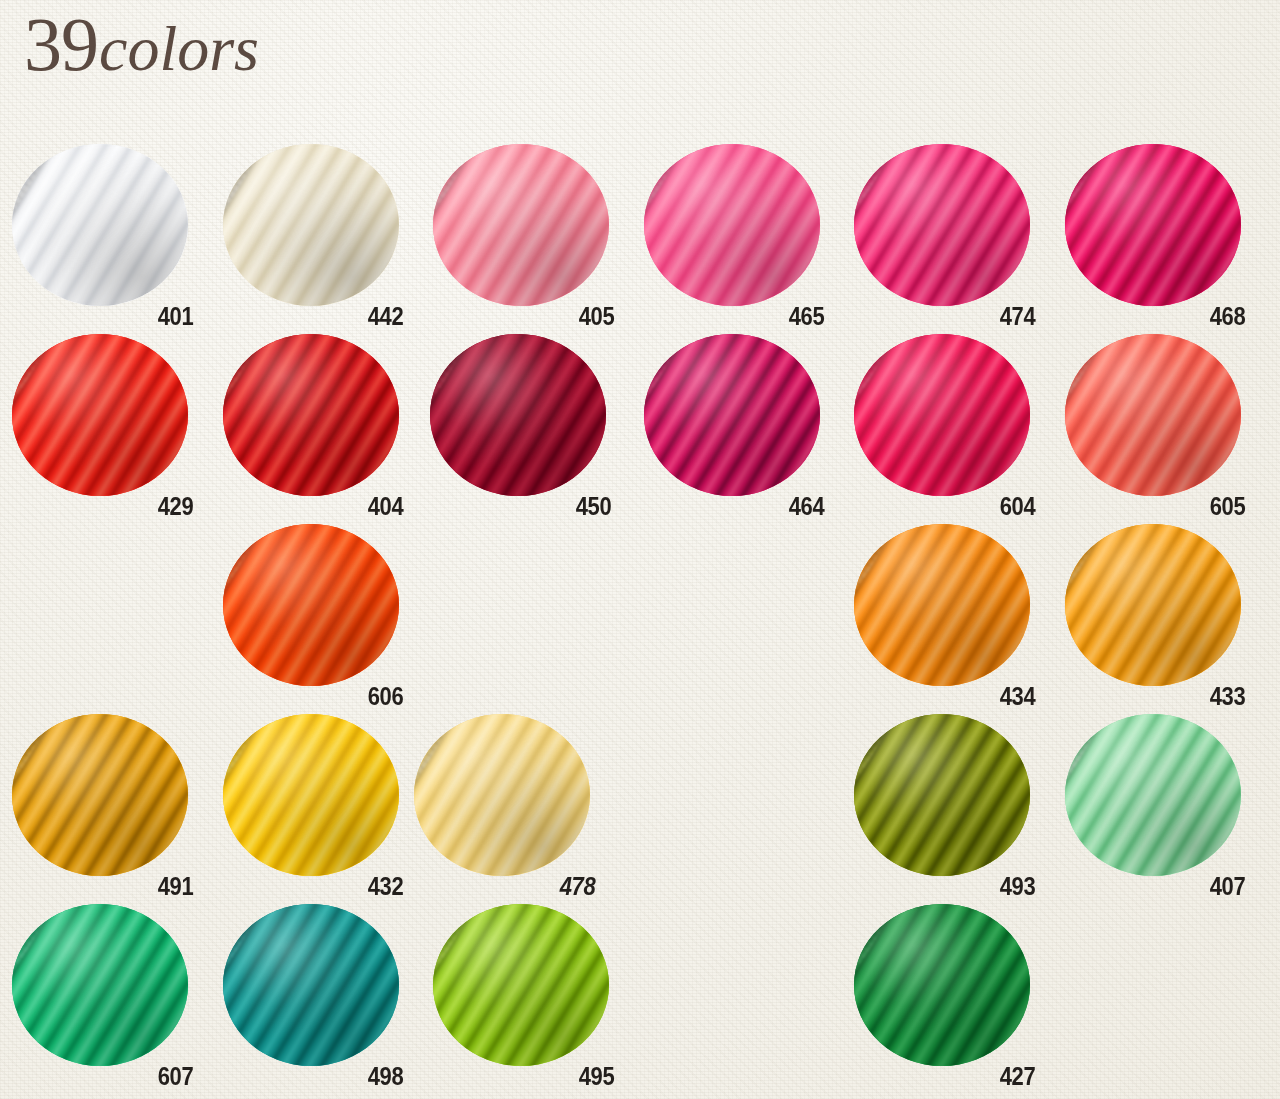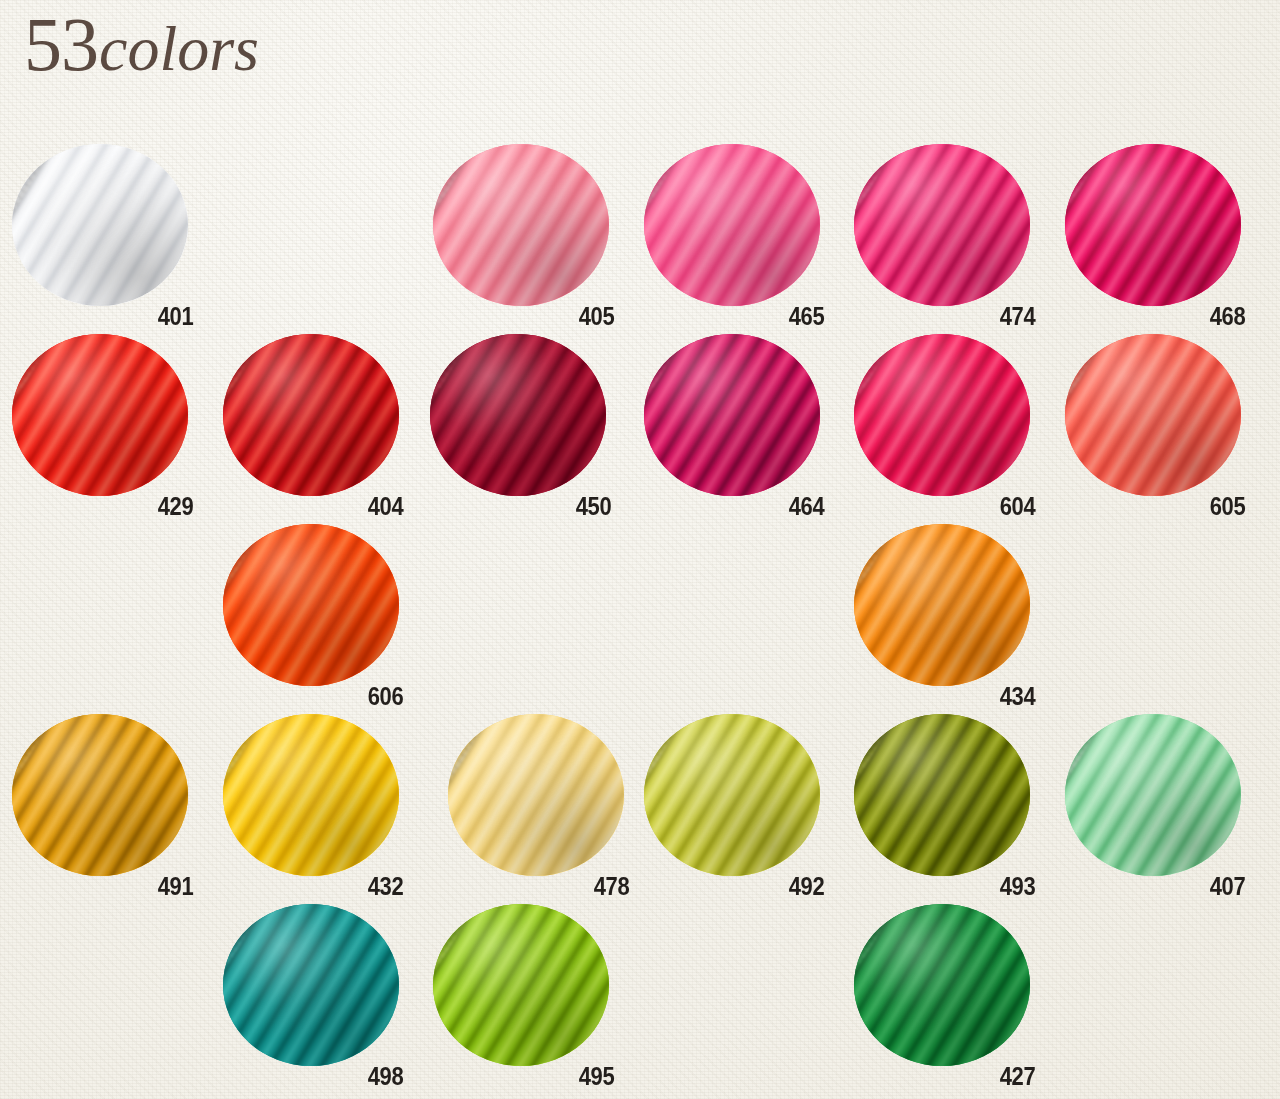--- a/index.html
+++ b/index.html
@@ -184,36 +184,47 @@
     transform: scaleX(.88);
     transform-origin: right bottom;
   }
 </style>
 </head>
 <body>
 
 <div id="paper-texture"></div>
 
 <div id="heading">
-  <span class="num">53</span><span class="word">colors</span>
+  <span class="num">39</span><span class="word">colors</span>
 </div>
 
 <div id="swatch-grid">
     <div class="swatch-row">
       <div class="swatch-cell" style="left: 0px;">
         <div class="yarn-ball" style="--c-base: #f2f3f5; --c-light: #fcfdfe; --c-dark: #dadde2;">
           <div class="blurwrap">
             <div class="strands"></div>
             <div class="twist"></div>
             <div class="loose-strand"></div>
           </div>
           <div class="shade"></div>
         </div>
         <div class="swatch-code">401</div>
       </div>
+      <div class="swatch-cell" style="left: 210.5px;">
+        <div class="yarn-ball" style="--c-base: #eee6cf; --c-light: #f9f4e4; --c-dark: #ddd2b2;">
+          <div class="blurwrap">
+            <div class="strands"></div>
+            <div class="twist"></div>
+            <div class="loose-strand"></div>
+          </div>
+          <div class="shade"></div>
+        </div>
+        <div class="swatch-code">442</div>
+      </div>
       <div class="swatch-cell" style="left: 421px;">
         <div class="yarn-ball" style="--c-base: #fb8fa2; --c-light: #ffb0bd; --c-dark: #ef7187;">
           <div class="blurwrap">
             <div class="strands"></div>
             <div class="twist"></div>
             <div class="loose-strand"></div>
           </div>
           <div class="shade"></div>
         </div>
         <div class="swatch-code">405</div>
@@ -336,20 +347,31 @@
         <div class="yarn-ball" style="--c-base: #fb8b10; --c-light: #ffad4c; --c-dark: #d26c00;">
           <div class="blurwrap">
             <div class="strands"></div>
             <div class="twist"></div>
             <div class="loose-strand"></div>
           </div>
           <div class="shade"></div>
         </div>
         <div class="swatch-code">434</div>
       </div>
+      <div class="swatch-cell" style="left: 1052.5px;">
+        <div class="yarn-ball" style="--c-base: #fba51c; --c-light: #ffc158; --c-dark: #d48200;">
+          <div class="blurwrap">
+            <div class="strands"></div>
+            <div class="twist"></div>
+            <div class="loose-strand"></div>
+          </div>
+          <div class="shade"></div>
+        </div>
+        <div class="swatch-code">433</div>
+      </div>
     </div>
     <div class="swatch-row">
       <div class="swatch-cell" style="left: 0px;">
         <div class="yarn-ball" style="--c-base: #e79f0a; --c-light: #f7bb3d; --c-dark: #a96f00;">
           <div class="blurwrap">
             <div class="strands"></div>
             <div class="twist"></div>
             <div class="loose-strand"></div>
           </div>
           <div class="shade"></div>
@@ -360,41 +382,30 @@
         <div class="yarn-ball" style="--c-base: #fdc90b; --c-light: #ffe04f; --c-dark: #e0a800;">
           <div class="blurwrap">
             <div class="strands"></div>
             <div class="twist"></div>
             <div class="loose-strand"></div>
           </div>
           <div class="shade"></div>
         </div>
         <div class="swatch-code">432</div>
       </div>
-      <div class="swatch-cell" style="left: 436px;">
+      <div class="swatch-cell" style="left: 402px; font-style: italic;">
         <div class="yarn-ball" style="--c-base: #f8da85; --c-light: #fdeab0; --c-dark: #e4c263;">
           <div class="blurwrap">
             <div class="strands"></div>
             <div class="twist"></div>
             <div class="loose-strand"></div>
           </div>
           <div class="shade"></div>
         </div>
         <div class="swatch-code">478</div>
-      </div>
-      <div class="swatch-cell" style="left: 631.5px;">
-        <div class="yarn-ball" style="--c-base: #cbcd3f; --c-light: #e2e373; --c-dark: #a2a518;">
-          <div class="blurwrap">
-            <div class="strands"></div>
-            <div class="twist"></div>
-            <div class="loose-strand"></div>
-          </div>
-          <div class="shade"></div>
-        </div>
-        <div class="swatch-code">492</div>
       </div>
       <div class="swatch-cell" style="left: 842px;">
         <div class="yarn-ball" style="--c-base: #7d8a09; --c-light: #a6b22c; --c-dark: #4c5600;">
           <div class="blurwrap">
             <div class="strands"></div>
             <div class="twist"></div>
             <div class="loose-strand"></div>
           </div>
           <div class="shade"></div>
         </div>
@@ -406,20 +417,31 @@
             <div class="strands"></div>
             <div class="twist"></div>
             <div class="loose-strand"></div>
           </div>
           <div class="shade"></div>
         </div>
         <div class="swatch-code">407</div>
       </div>
     </div>
     <div class="swatch-row">
+      <div class="swatch-cell" style="left: 0px;">
+        <div class="yarn-ball" style="--c-base: #12b870; --c-light: #45d295; --c-dark: #038a4f;">
+          <div class="blurwrap">
+            <div class="strands"></div>
+            <div class="twist"></div>
+            <div class="loose-strand"></div>
+          </div>
+          <div class="shade"></div>
+        </div>
+        <div class="swatch-code">607</div>
+      </div>
       <div class="swatch-cell" style="left: 210.5px;">
         <div class="yarn-ball" style="--c-base: #0f8f8b; --c-light: #2bb0ab; --c-dark: #046663;">
           <div class="blurwrap">
             <div class="strands"></div>
             <div class="twist"></div>
             <div class="loose-strand"></div>
           </div>
           <div class="shade"></div>
         </div>
         <div class="swatch-code">498</div>

